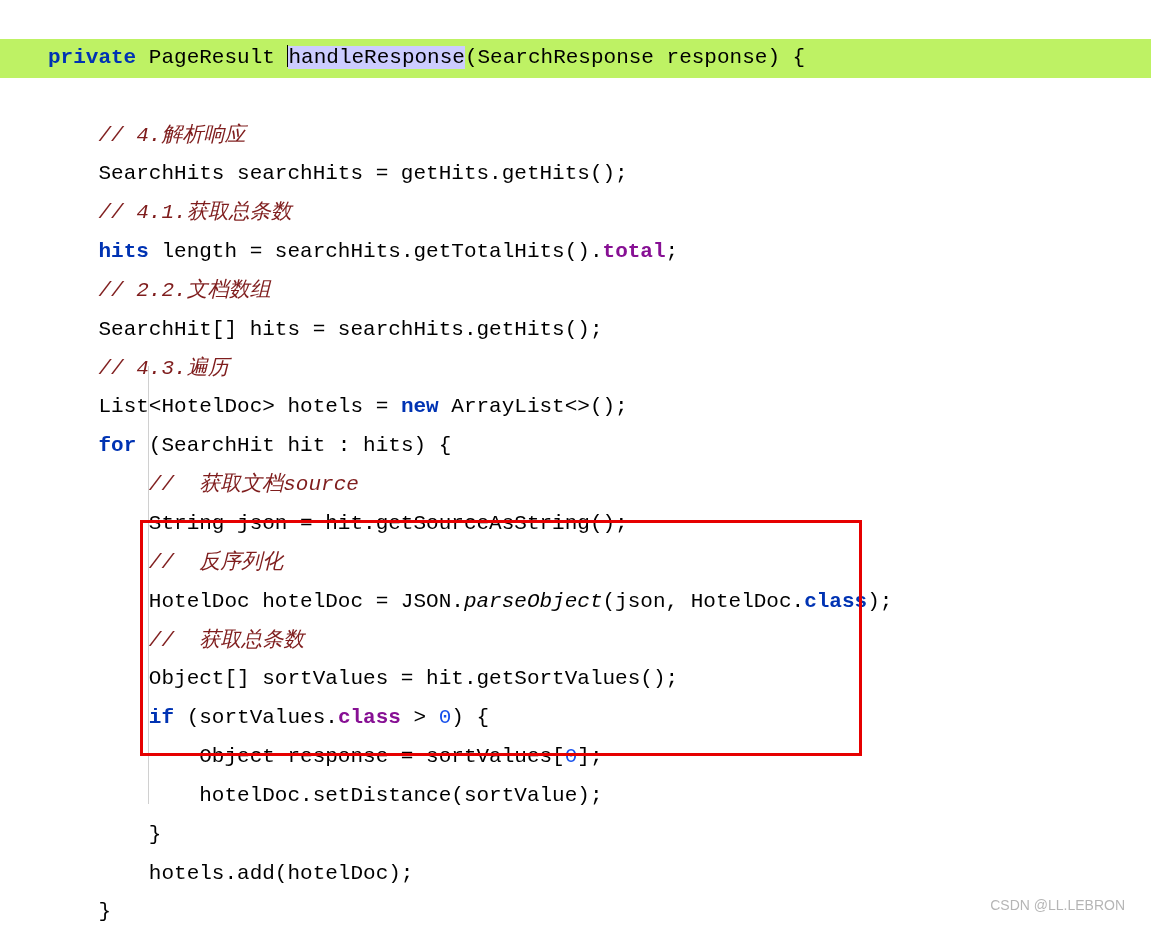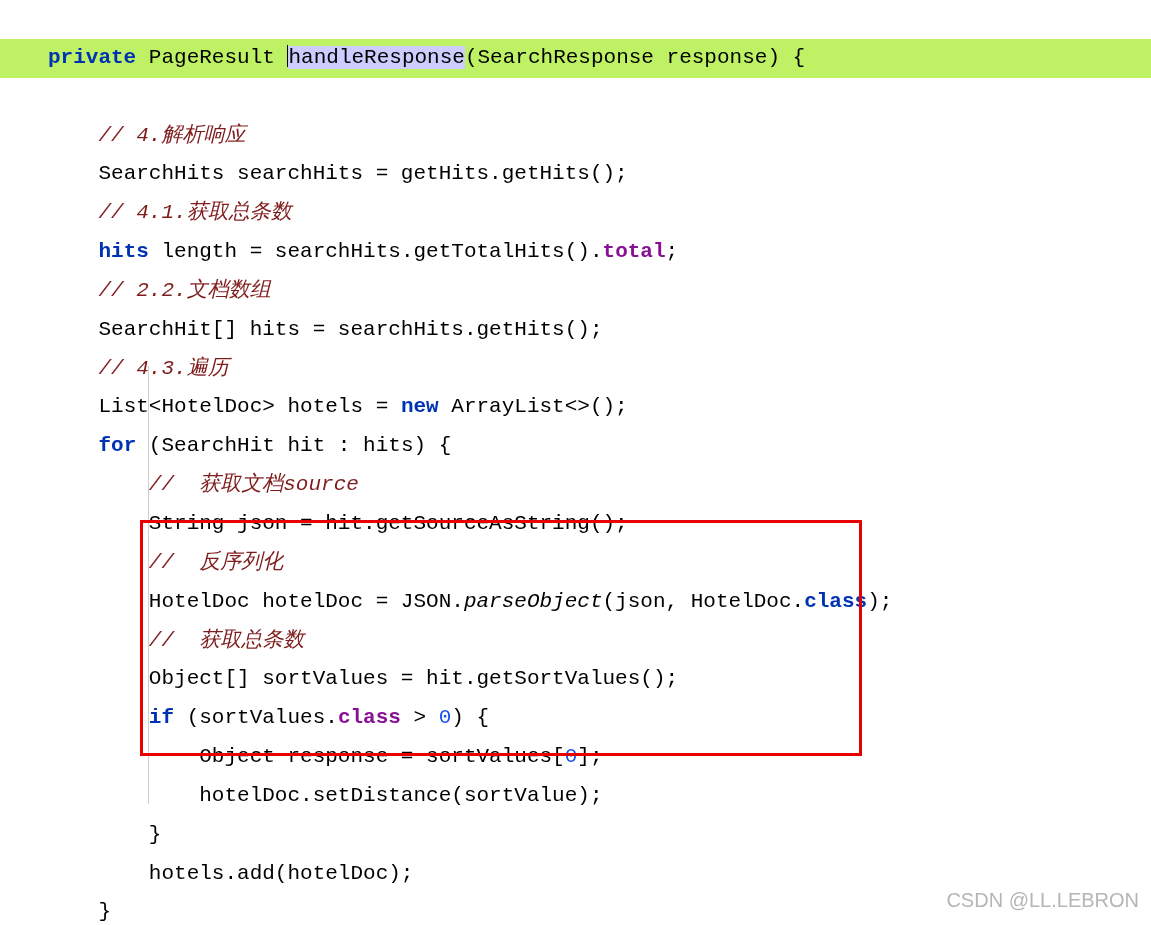--- a/index.html
+++ b/index.html
@@ -47,24 +47,24 @@
       position: absolute;
       left: 148px;
       top: 366px;
       width: 1px;
       height: 438px;
       background: #d0d0d0;
       pointer-events: none;
     }
     .watermark {
       position: absolute;
-      right: 12px;
+      right: 26px;
       bottom: 6px;
       color: rgba(120,120,120,0.55);
-      font-size: 20px;
+      font-size: 14px;
       font-family: Arial, sans-serif;
       font-style: normal;
       margin-top: 48px;
     }
     .text-cursor {
       display: inline-block;
       width: 1px;
       height: 22px;
       background: #000;
       vertical-align: middle;

